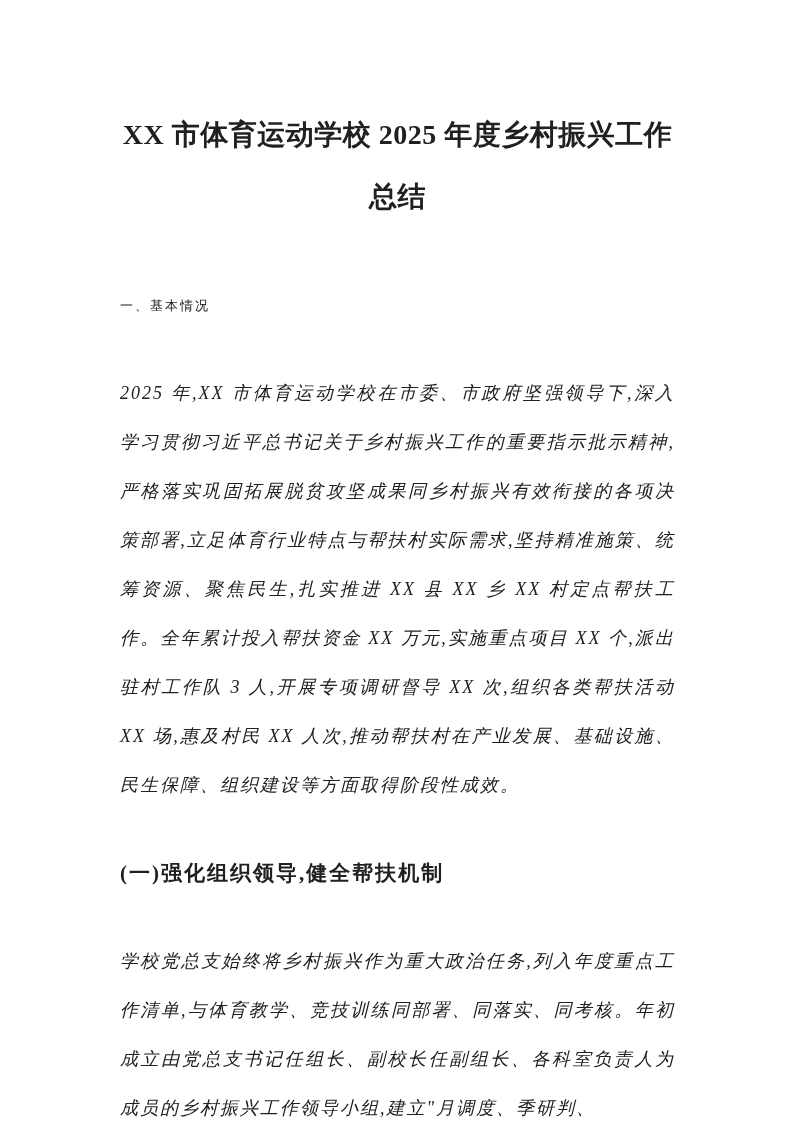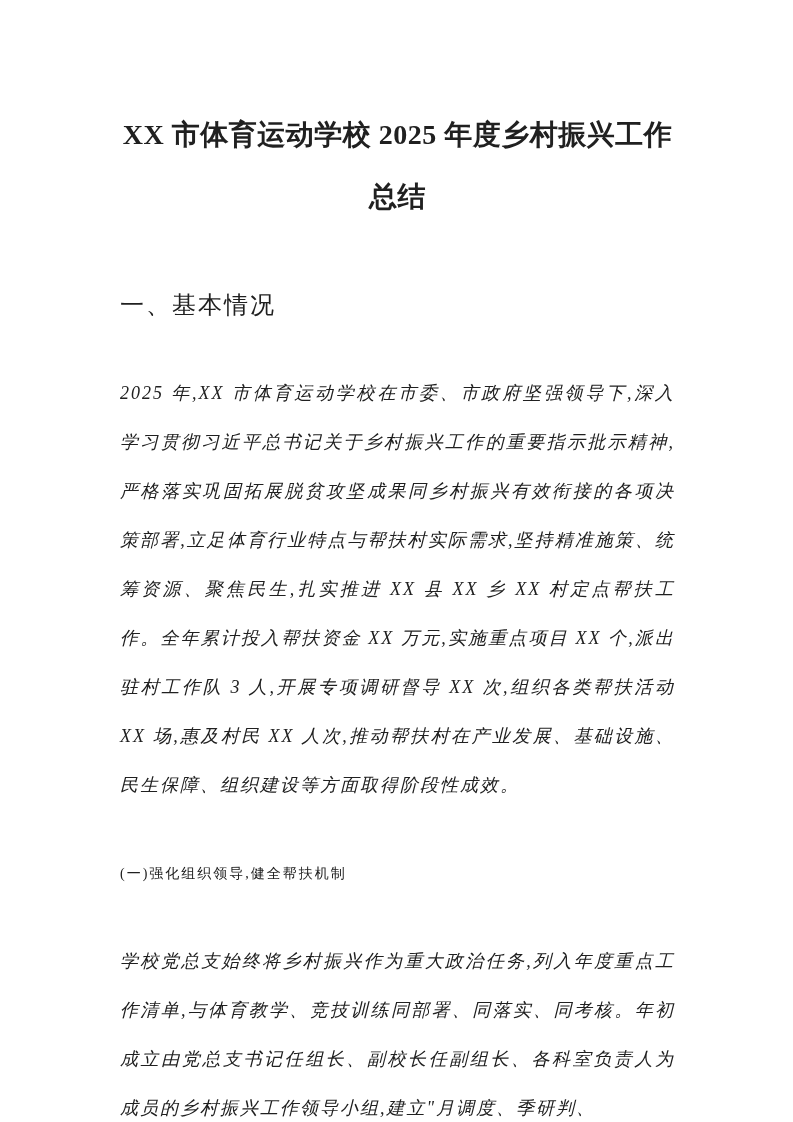--- a/index.html
+++ b/index.html
@@ -22,40 +22,40 @@
     padding-top: 104px;
     font-size: 28px;
     line-height: 62px;
     font-weight: 700;
     text-align: center;
     letter-spacing: 0.5px;
   }
   .title-line { display: block; }
   .heading {
     margin-top: 56px;
-    font-size: 24px;
+    font-size: 13px;
     line-height: 43px;
     letter-spacing: 2px;
     font-weight: 400;
   }
   .para {
     margin-top: 42px;
     font-size: 18px;
     line-height: 49px;
     letter-spacing: 2px;
     text-align: justify;
     font-weight: 400;
     font-style: italic;
   }
   .subheading {
     margin-top: 42px;
-    font-size: 14px;
+    font-size: 21px;
     line-height: 43px;
     letter-spacing: 2px;
-    font-weight: 400;
+    font-weight: 700;
   }
 </style>
 </head>
 <body>
 
 <div class="page">
   <h1 class="doc-title">
     <span class="title-line">XX 市体育运动学校 2025 年度乡村振兴工作总结</span>
   </h1>
 

